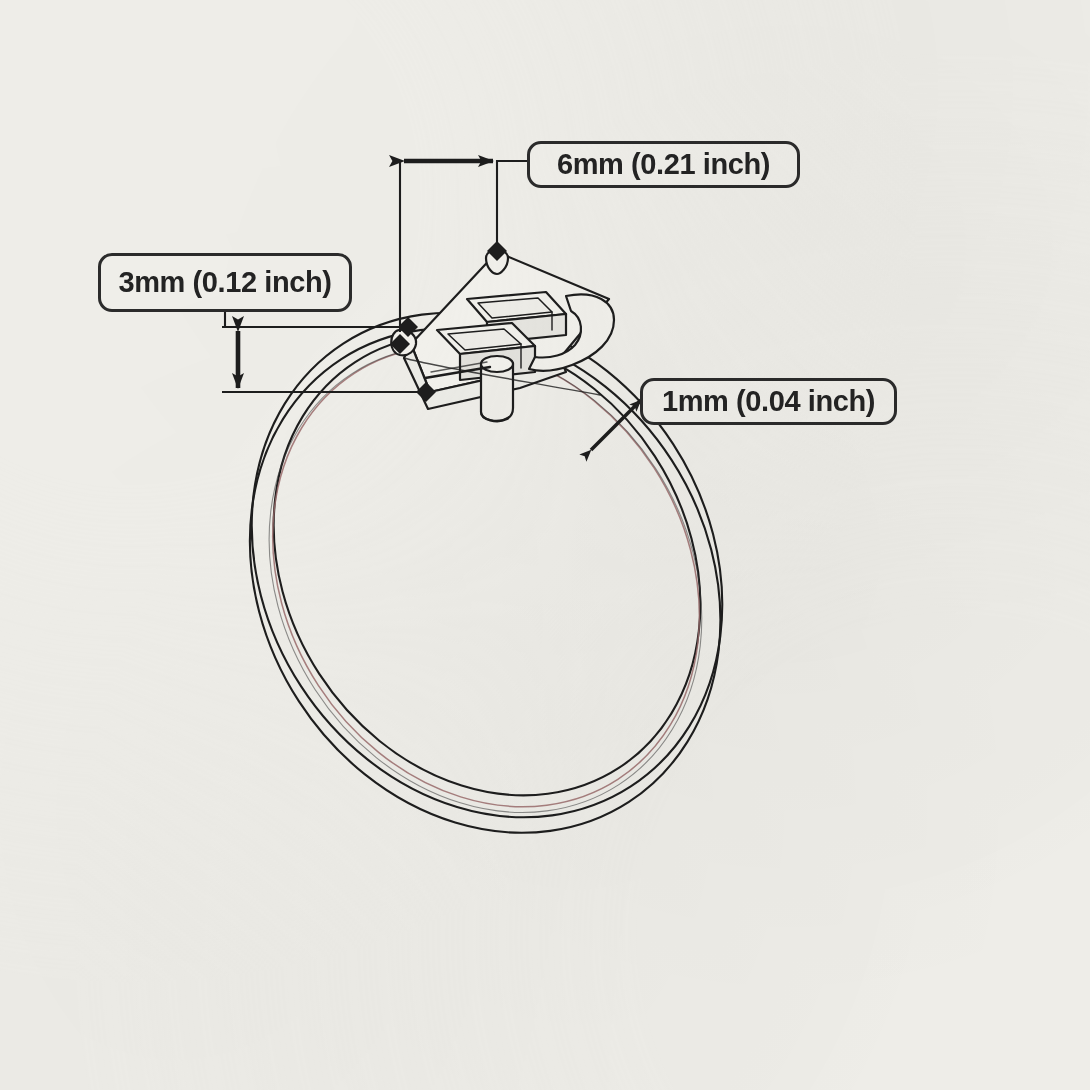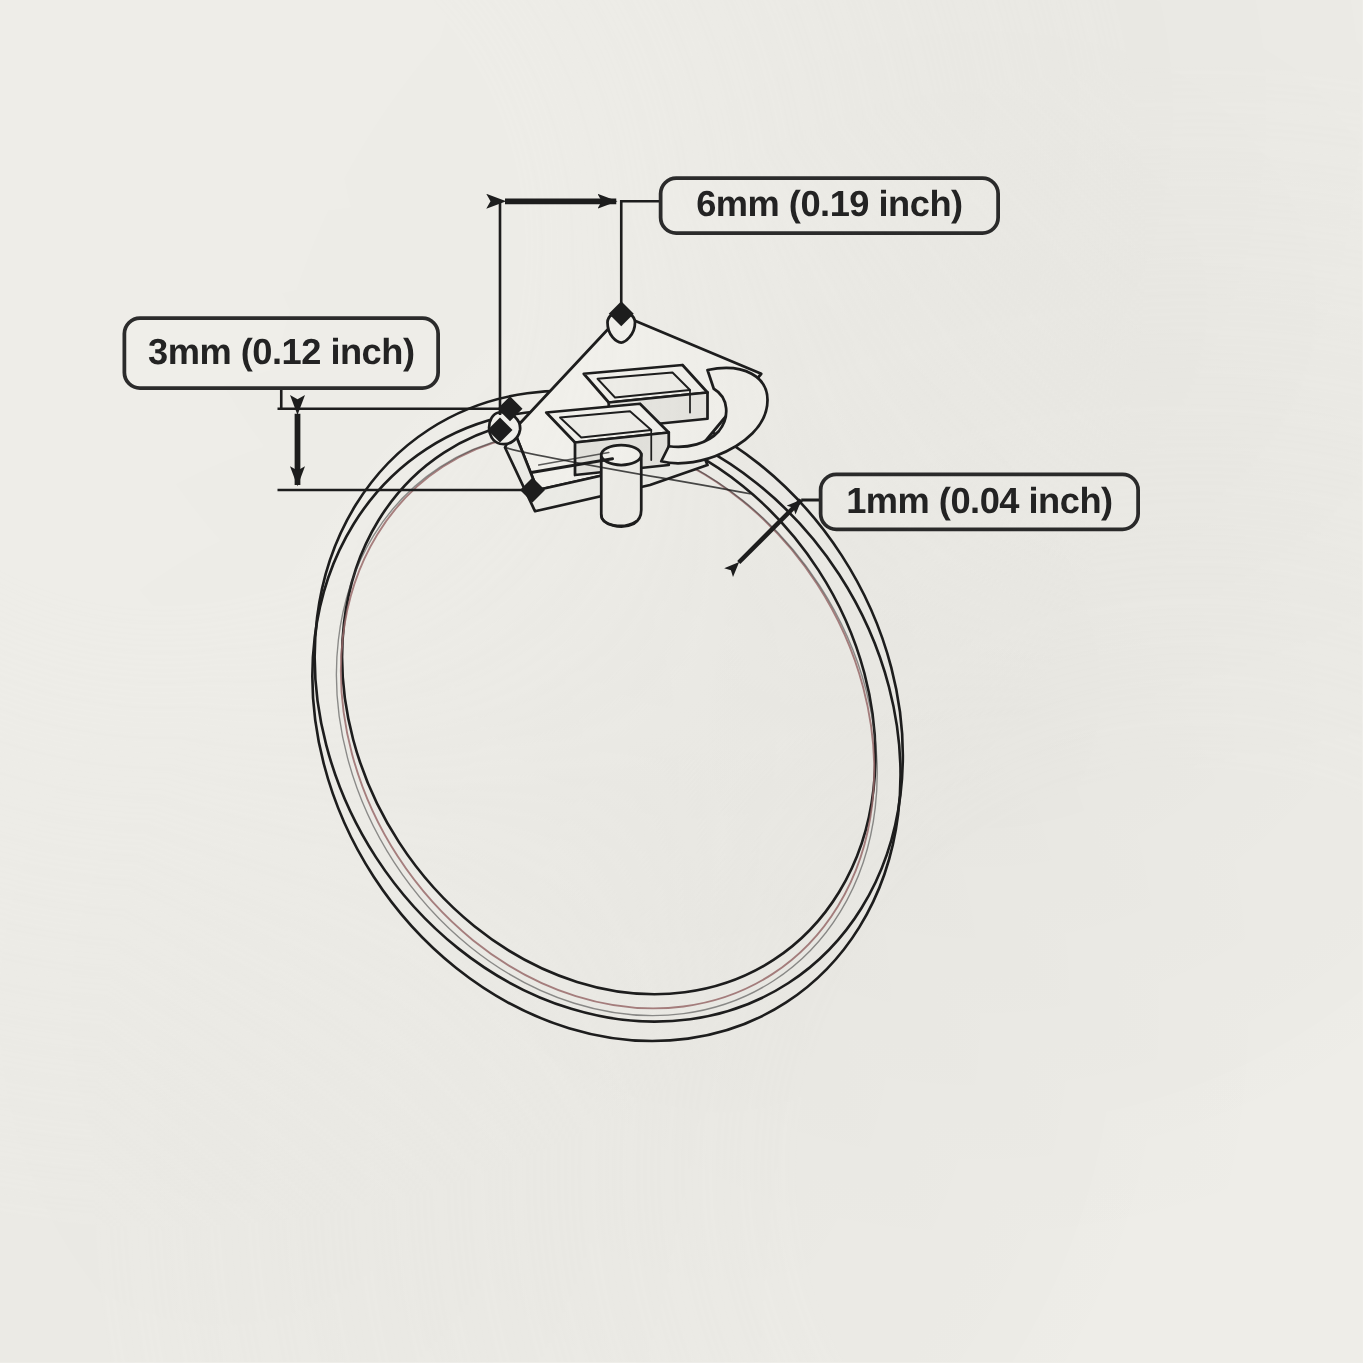--- a/index.html
+++ b/index.html
@@ -45,21 +45,21 @@
     border-radius: 14px;
     color: #232323;
     font-size: 29px;
     font-weight: 700;
     letter-spacing: -0.4px;
     white-space: nowrap;
     font-family: "Liberation Sans", sans-serif;
   }
   #label-6mm { left: 527px; top: 141px; width: 273px; height: 47px; }
   #label-3mm { left: 98px;  top: 253px; width: 254px; height: 59px; }
-  #label-1mm { left: 655px; top: 378px; width: 257px; height: 47px; }
+  #label-1mm { left: 640px; top: 378px; width: 257px; height: 47px; }
 </style>
 </head>
 <body>
 
 <div id="stage">
 
   <svg id="drawing" viewBox="0 0 1090 1090" width="1090" height="1090">
 
     <defs>
       <marker id="ah" markerWidth="13" markerHeight="13" refX="11.5" refY="5" orient="auto" markerUnits="userSpaceOnUse">
@@ -152,20 +152,20 @@
 
     <g fill="#1d1d1d">
       <path d="M497,241 L507,251 L497,261 L487,251 Z"></path>
       <path d="M408,317 L418,327 L408,337 L398,327 Z"></path>
       <path d="M400,334 L410,344 L400,354 L390,344 Z"></path>
       <path d="M426,382 L436,392 L426,402 L416,392 Z"></path>
     </g>
 
   </svg>
 
-  <div class="dim-label" id="label-6mm">6mm (0.19 inch)</div>
+  <div class="dim-label" id="label-6mm">6mm (0.21 inch)</div>
 
   <div class="dim-label" id="label-3mm">3mm (0.12 inch)</div>
 
   <div class="dim-label" id="label-1mm">1mm (0.04 inch)</div>
 
   <div id="paper-texture"></div>
 </div>
 
 </body></html>

